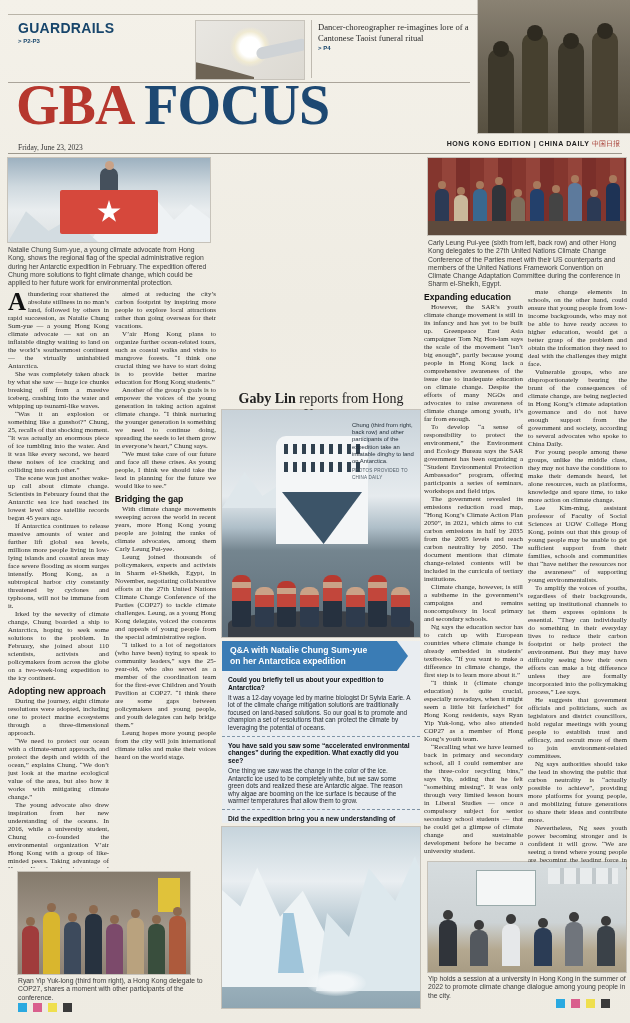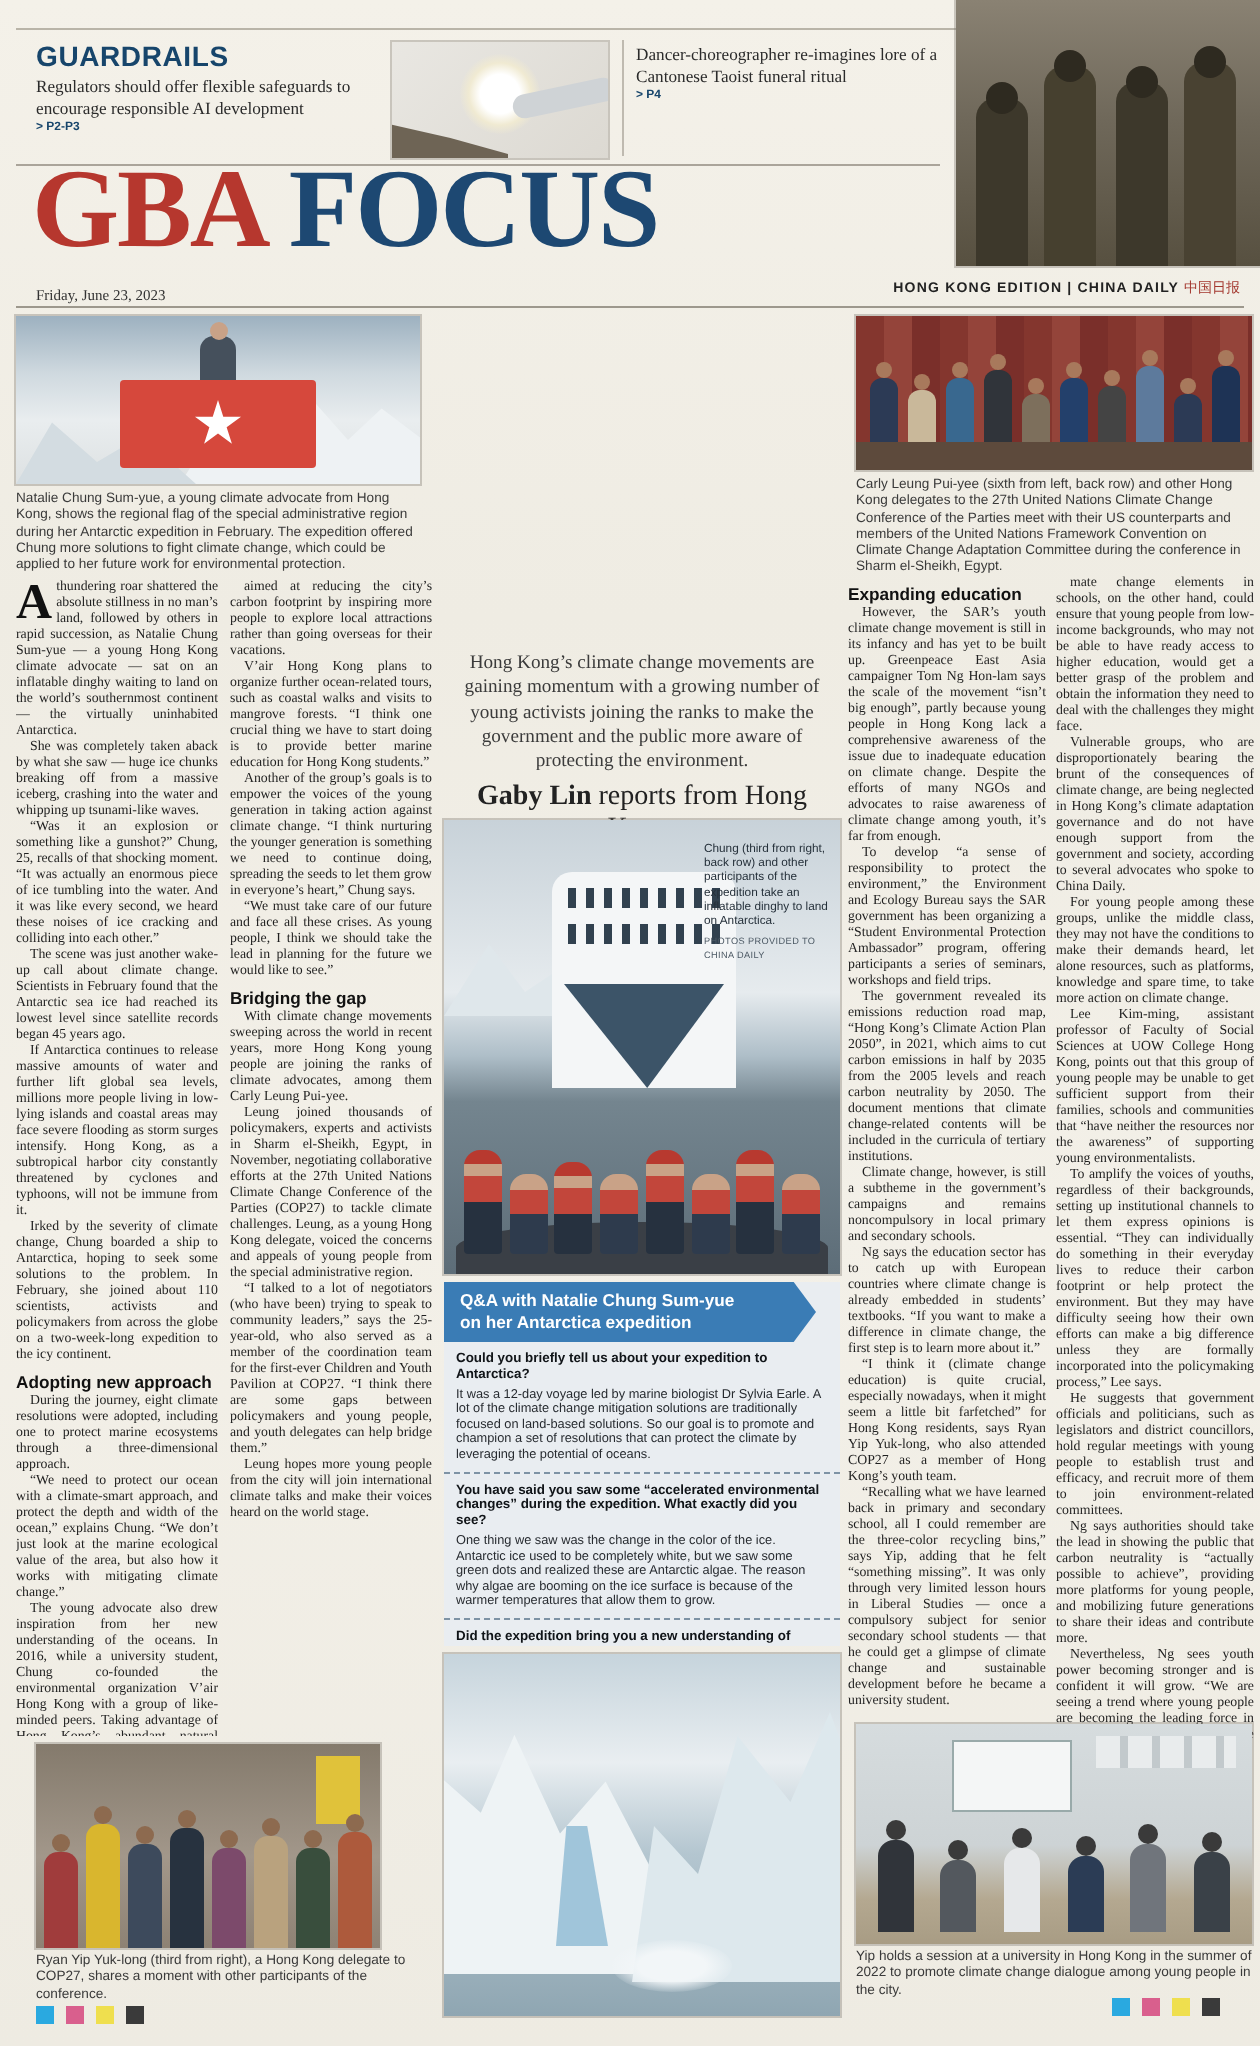--- a/index.html
+++ b/index.html
@@ -145,21 +145,20 @@
   .m-c{background:#2aa9e0;}.m-m{background:#d95f8d;}.m-y{background:#efdf4e;}.m-k{background:#3a3a3a;}
 </style>
 </head>
 <body>
 
 <div class="page">
 
   <div class="teaser-rule-top"></div>
   <div class="teaser teaser-left">
     <h2>GUARDRAILS</h2>
-    <p>Regulators should offer flexible safeguards to encourage responsible AI development</p>
     <span class="pageref">&gt; P2-P3</span>
   </div>
   <div class="guardrails-photo photo">
     <span class="glow"></span>
     <span class="hand"></span>
     <span class="robot"></span>
   </div>
   <div class="vdiv"></div>
   <div class="teaser teaser-right">
     <p>Dancer-choreographer re-imagines lore of a Cantonese Taoist funeral ritual</p>
@@ -186,21 +185,20 @@
   <div class="photo flag-photo">
     <span class="mtn"></span>
     <span class="mtn2"></span>
     <span class="person"></span>
     <span class="flag">
         <span class="star"></span>
       </span>
   </div>
   <div class="caption cap-flag">Natalie Chung Sum-yue, a young climate advocate from Hong Kong, shows the regional flag of the special administrative region during her Antarctic expedition in February. The expedition offered Chung more solutions to fight climate change, which could be applied to her future work for environmental protection.</div>
 
-  <div class="deck">Hong Kong’s climate change movements are gaining momentum with a growing number of young activists joining the ranks to make the government and the public more aware of protecting the environment.</div>
   <div class="byline">
     <b>Gaby Lin</b><span> reports from Hong Kong.</span>
   </div>
 
   <div class="photo main-photo">
     <span class="peak"></span>
     <div class="ship">
       <div class="win"></div>
       <div class="win"></div>
       <div class="bow"></div>

